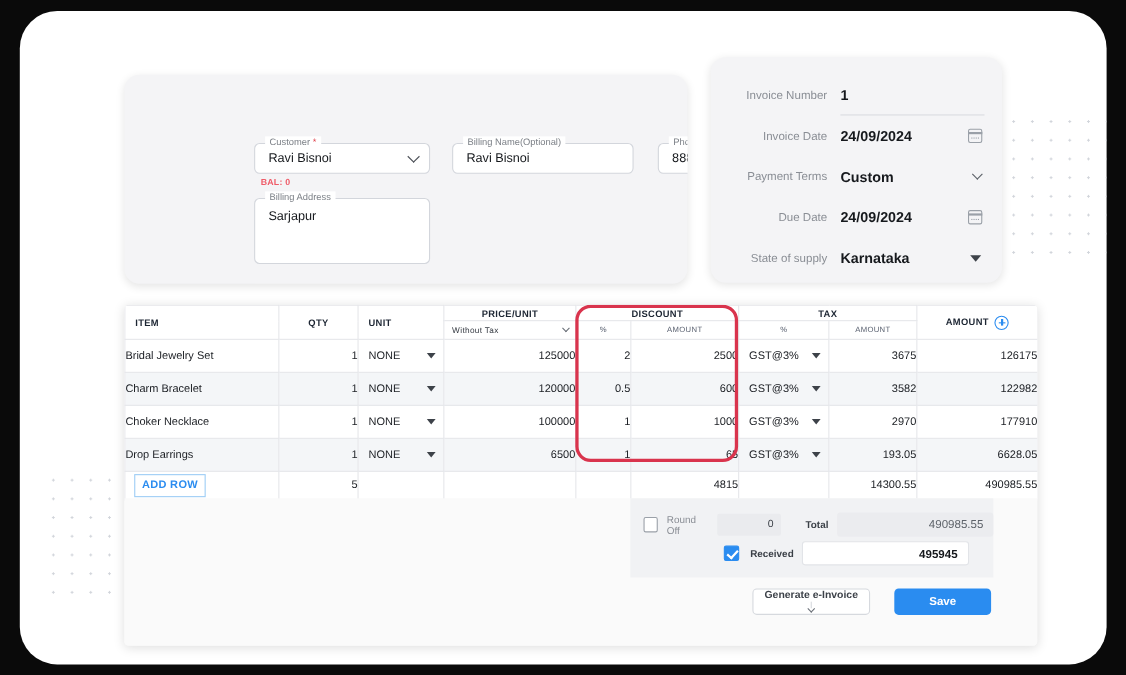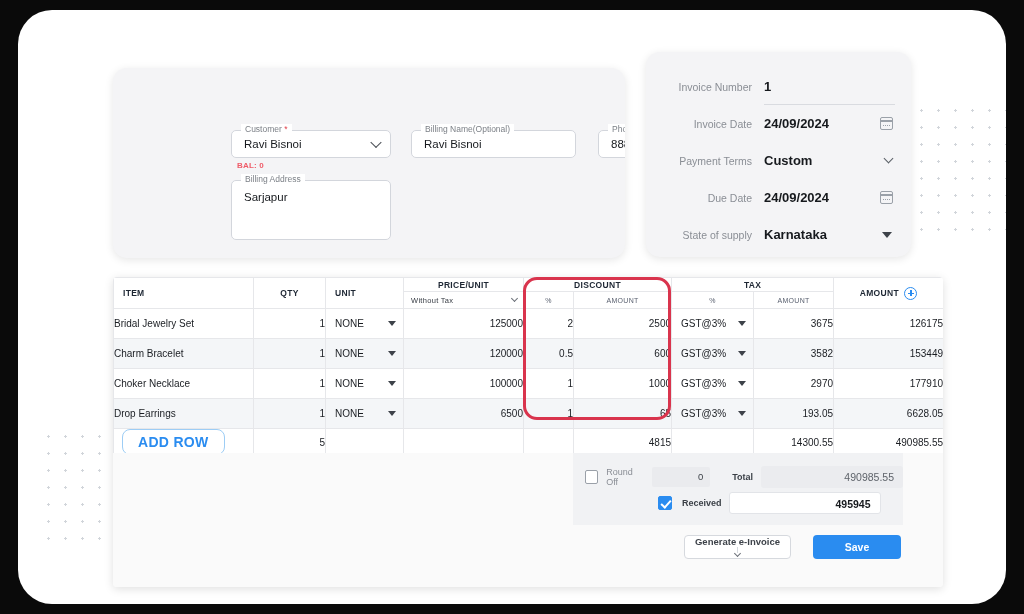--- a/index.html
+++ b/index.html
@@ -189,23 +189,23 @@
   .tri-sm {
     width: 0; height: 0;
     border-left: 4px solid transparent; border-right: 4px solid transparent;
     border-top: 5px solid #3d4249;
   }
 
   tr.totrow { height: 26px; background: #ffffff; }
   tr.totrow td { font-size: 10px; color: #1a1d22; background: #ffffff; }
   .addrow-btn {
     display: inline-block; margin-left: 8px;
-    border: 1px solid #9dcdf5; border-radius: 8px;
-    color: #2a8cf0; font-size: 14px; font-weight: bold;
-    padding: 4px 15px; letter-spacing: .3px; background: #fff;
+    border: 1px solid #9dcdf5; border-radius: 0;
+    color: #2a8cf0; font-size: 10px; font-weight: bold;
+    padding: 4px 6px; letter-spacing: .3px; background: #fff;
   }
 
   
   .hl-box {
     position: absolute; left: 410px; top: 0px; width: 148px; height: 143px;
     border: 3px solid #d9344d; border-radius: 14px;
     pointer-events: none;
   }
 
   
@@ -431,21 +431,21 @@
           <td class="c-right">120000</td>
           <td class="c-right">0.5</td>
           <td class="c-right">600</td>
           <td>
                 <div class="sel-cell">
                   <span>GST@3%</span>
                   <span class="tri-sm"></span>
                 </div>
               </td>
           <td class="c-tax">3582</td>
-          <td class="c-right">153449</td>
+          <td class="c-right">122982</td>
         </tr>
         <tr class="drow odd">
           <td class="c-left">Choker Necklace</td>
           <td class="c-right">1</td>
           <td>
                 <div class="sel-cell">
                   <span>NONE</span>
                   <span class="tri-sm"></span>
                 </div>
               </td>

